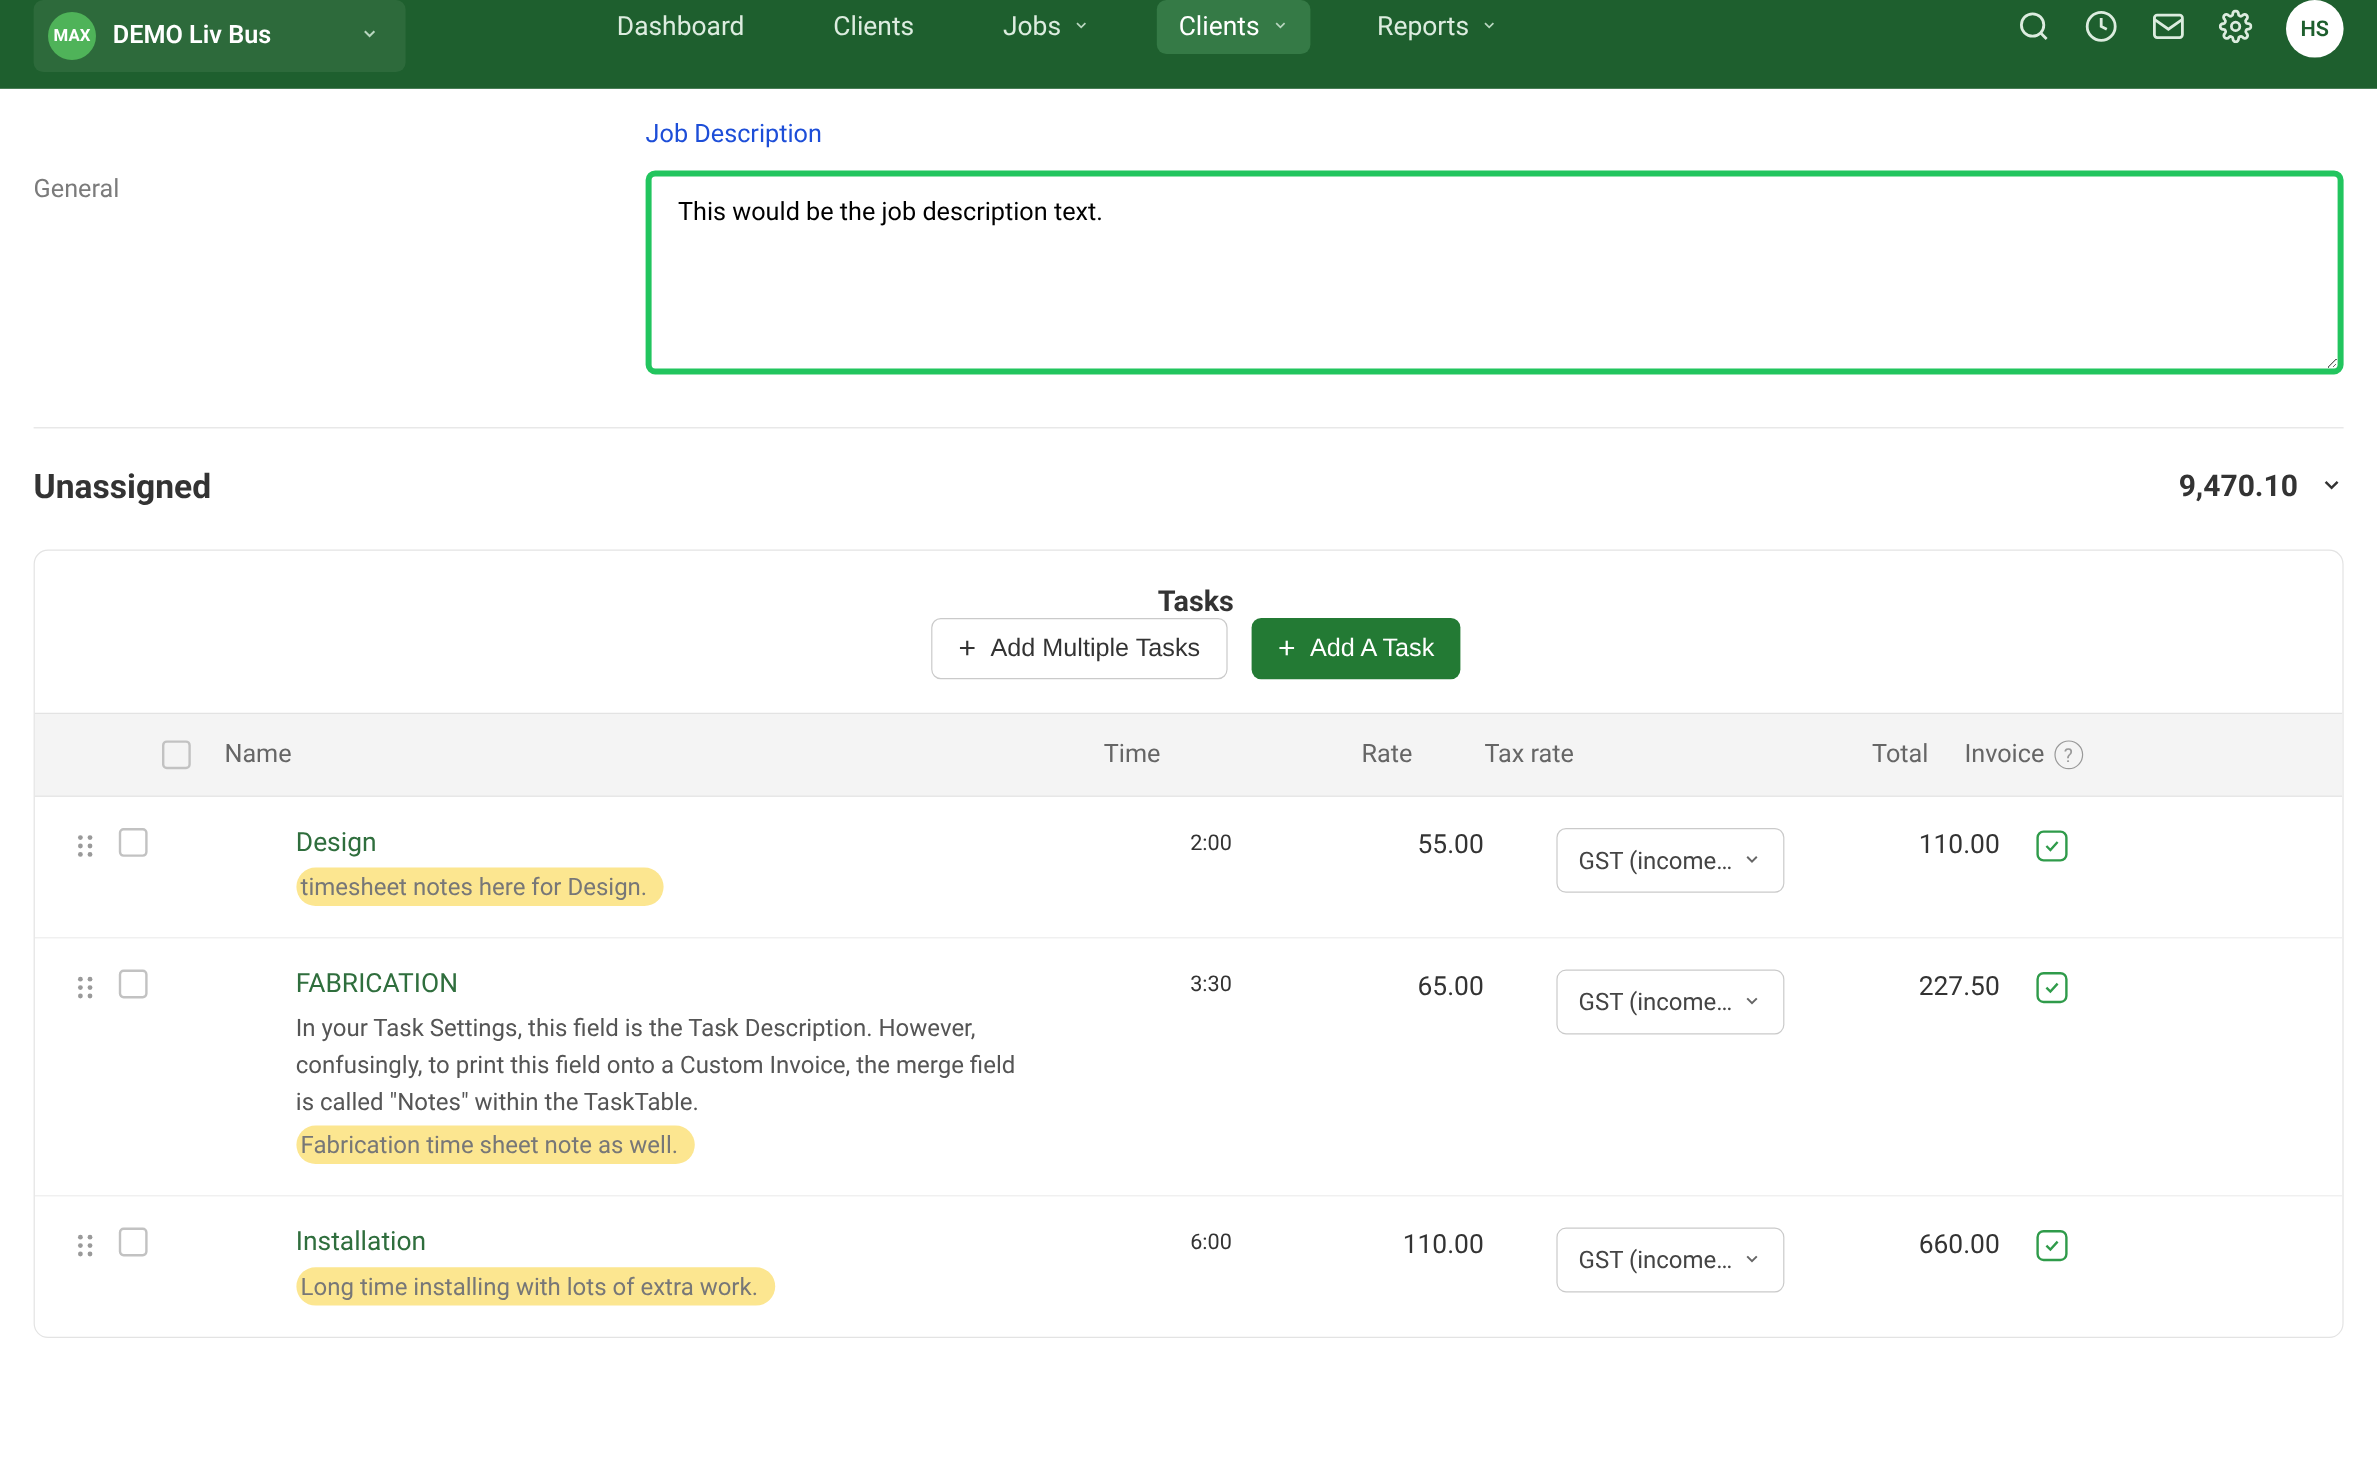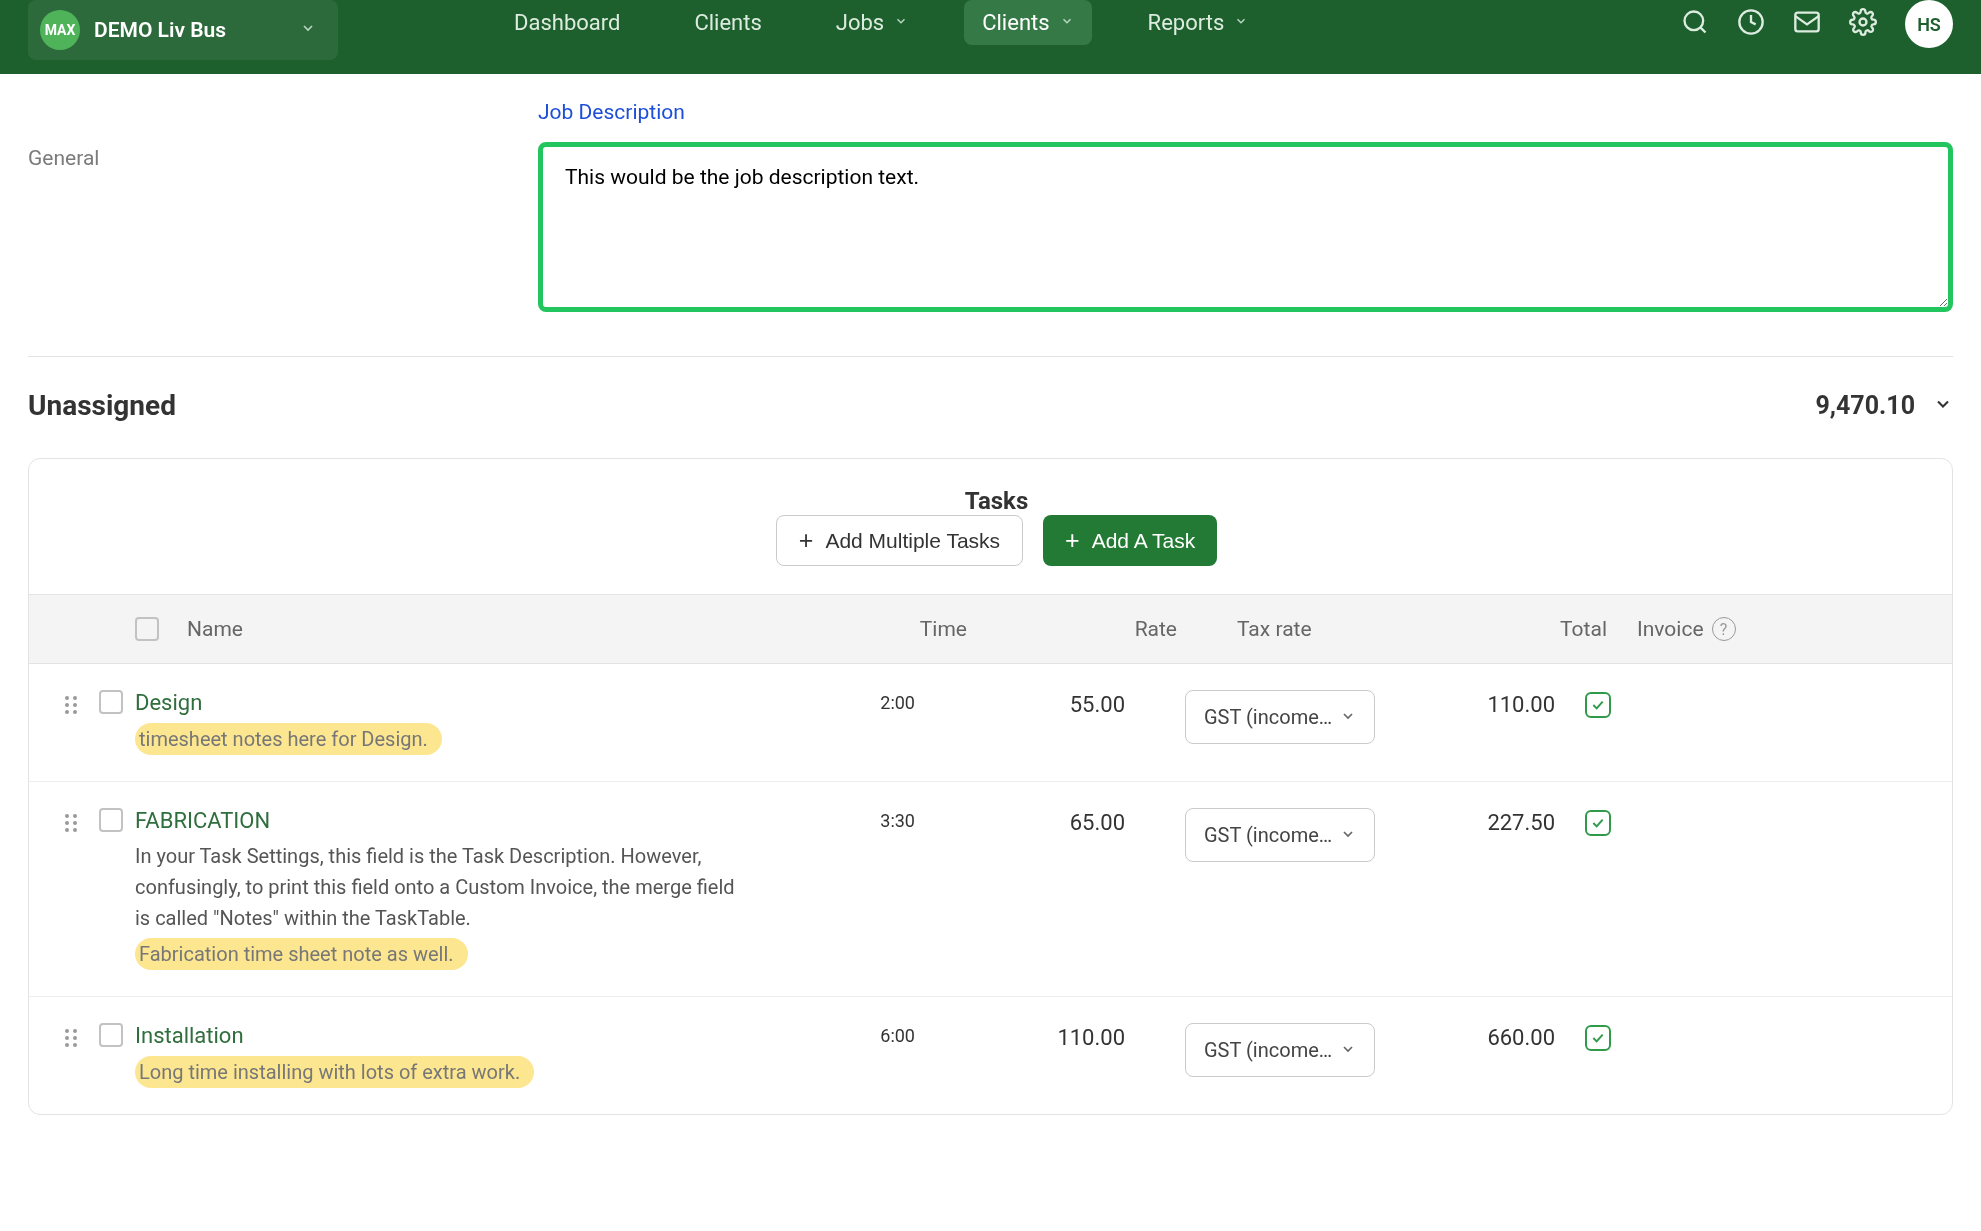--- a/index.html
+++ b/index.html
@@ -47,21 +47,21 @@
 .col-rate { flex: 0 0 210px; text-align: right; padding-right: 30px; }
 .col-tax { flex: 0 0 230px; text-align: left; padding-left: 30px; }
 .col-total { flex: 0 0 200px; text-align: right; padding-right: 30px; }
 .col-invoice { flex: 0 0 110px; text-align: center; display: flex; align-items: center; gap: 8px; }
 
 .task-row { display: flex; align-items: flex-start; padding: 26px 34px 26px 34px; border-bottom: 1px solid #ededed; }
 .task-row:last-child { border-bottom: none; }
 .drag-handle { width: 36px; color: #999; cursor: grab; padding-top: 4px; font-size: 20px; letter-spacing: -1px; flex-shrink: 0; }
 .drag-handle svg { display: block; }
 .task-check-col { width: 36px; flex-shrink: 0; }
-.task-cells { display: flex; flex: 1; align-items: flex-start; }
+.task-cells { display: flex; flex: 1; align-items: flex-start; justify-content: center; }
 .task-name-cell { flex: 0 0 600px; }
 .task-name { color: #2f6e3d; font-size: 22px; margin-bottom: 8px; cursor: pointer; }
 .task-desc { color: #555; font-size: 20px; line-height: 1.55; margin-bottom: 4px; }
 .highlight { background: #fce690; border-radius: 22px; padding: 4px 14px 4px 4px; display: inline-block; color: #777; font-size: 20px; }
 .task-time { flex: 0 0 210px; text-align: right; padding-right: 30px; font-size: 18px; color: #333; padding-top: 2px; }
 .task-rate { flex: 0 0 210px; text-align: right; padding-right: 30px; font-size: 22px; color: #333; padding-top: 2px; }
 .task-tax { flex: 0 0 230px; padding-left: 30px; }
 .tax-select { border: 1px solid #cacaca; border-radius: 8px; padding: 14px 18px; font-size: 20px; color: #444; display: inline-flex; align-items: center; gap: 8px; cursor: pointer; min-width: 190px; justify-content: space-between; }
 .task-total { flex: 0 0 200px; text-align: right; padding-right: 30px; font-size: 22px; color: #333; padding-top: 2px; }
 .task-invoice { flex: 0 0 110px; padding-top: 2px; }

